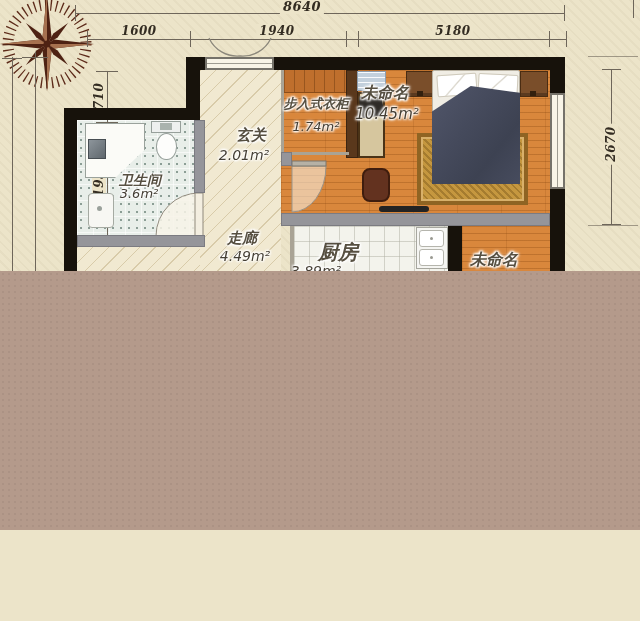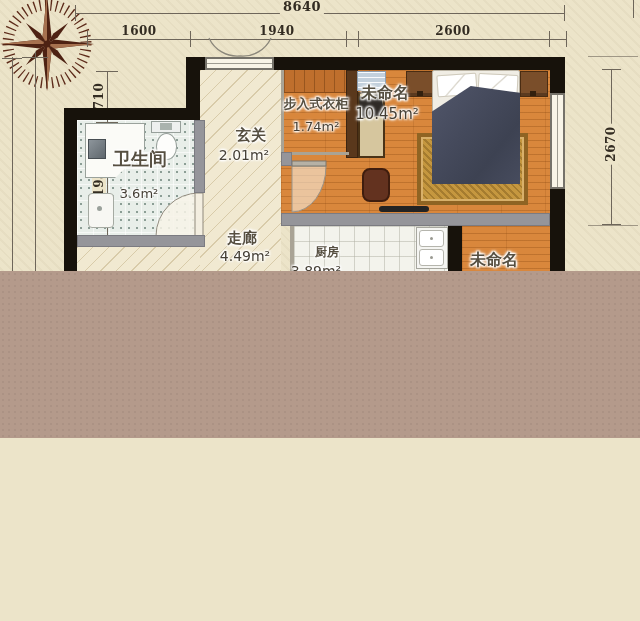--- a/index.html
+++ b/index.html
@@ -1,19 +1,19 @@
 <!DOCTYPE html>
 <html><head>
 <meta charset="utf-8">
 <style>
   html,body{margin:0;padding:0;background:#ece4c9;}
-  #stage{position:relative;width:640px;height:438px;overflow:hidden;
+  #stage{position:relative;width:640px;height:530px;overflow:hidden;
          background-color:#ece4c9;
          background-image:repeating-linear-gradient(45deg, rgba(120,100,60,0.05) 0 2px, transparent 2px 7px);
-         font-family:"DejaVu Sans", sans-serif;}
+         font-family:"DejaVu Sans", sans-serif;font-style:italic;}
   .abs{position:absolute;}
   
   .dline{position:absolute;background:#6e665a;z-index:15;}
   .dlabel{position:absolute;z-index:16;font-family:"DejaVu Serif", serif;font-weight:bold;
           font-size:12px;line-height:14px;color:#332c22;background:#ece4c9;padding:0 3px;
           letter-spacing:.5px;transform:translate(-50%,-50%);white-space:nowrap;}
   .dlabel.rot{transform:translate(-50%,-50%) rotate(-90deg);}
   
   .wall{position:absolute;background:#17120b;z-index:30;}
   .gwall{position:absolute;background:#95959a;box-shadow:inset 0 0 0 1px #7b7b81;z-index:30;}
@@ -74,21 +74,21 @@
   <div class="dline" style="left:96px;top:122px;width:22px;height:1px"></div>
   <div class="dline" style="left:96px;top:237px;width:22px;height:1px"></div>
   <div class="dline" style="left:602px;top:69px;width:19px;height:1px"></div>
   <div class="dline" style="left:602px;top:224px;width:19px;height:1px"></div>
   <div class="dline" style="left:588px;top:56px;width:50px;height:1px;opacity:.6"></div>
   <div class="dline" style="left:588px;top:225px;width:50px;height:1px;opacity:.6"></div>
 
   <div class="dlabel" style="left:302px;top:7px;font-size:13px">8640</div>
   <div class="dlabel" style="left:139px;top:31px">1600</div>
   <div class="dlabel" style="left:277px;top:31px">1940</div>
-  <div class="dlabel" style="left:453px;top:31px">2600</div>
+  <div class="dlabel" style="left:453px;top:31px">5180</div>
   <div class="dlabel rot" style="left:99px;top:96px">710</div>
   <div class="dlabel rot" style="left:99px;top:179px">1930</div>
   <div class="dlabel rot" style="left:611px;top:144px">2670</div>
 
   <svg class="abs" style="left:-9px;top:-12px;width:112px;height:112px;z-index:12" viewBox="0 0 112 112">
     <g transform="translate(56,56)">
       <circle r="39" fill="none" stroke="#5d2b1a" stroke-width="11" stroke-dasharray="1.3 4.2"></circle>
       <polygon points="0,-50 4.5,-7 0,0 -4.5,-7" fill="#4e2213"></polygon>
       <polygon points="0,-50 0,0 -4.5,-7" fill="#a6714f"></polygon>
       <polygon points="0,47 4.5,7 0,0 -4.5,7" fill="#4e2213"></polygon>
@@ -183,34 +183,34 @@
   <div class="gwall" style="left:281px;top:152px;width:11px;height:14px"></div>
   <div class="thinline" style="left:281px;top:70px;width:3px;height:82px"></div>
   <div class="thinline" style="left:281px;top:152px;width:68px;height:3px"></div>
   <div class="thinline" style="left:290px;top:226px;width:4px;height:46px"></div>
 
   <div class="win" style="left:205px;top:57px;width:69px;height:13px;
        background-image:linear-gradient(transparent 44%, rgba(120,118,108,0.7) 44%, rgba(120,118,108,0.7) 56%, transparent 56%)"></div>
   <div class="win" style="left:550px;top:93px;width:15px;height:96px;
        background-image:linear-gradient(90deg, transparent 44%, rgba(120,118,108,0.7) 44%, rgba(120,118,108,0.7) 56%, transparent 56%)"></div>
 
-  <div class="rname" style="left:140px;top:159px;font-size:18px">卫生间</div>
+  <div class="rname" style="left:140px;top:181px;font-size:14px">卫生间</div>
   <div class="rarea" style="left:139px;top:193px;font-size:13px">3.6m²</div>
 
   <div class="rname" style="left:251px;top:135px;font-size:15px">玄关</div>
   <div class="rarea" style="left:244px;top:155px;font-size:14px">2.01m²</div>
 
   <div class="rname" style="left:242px;top:238px;font-size:15px">走廊</div>
   <div class="rarea" style="left:245px;top:256px;font-size:14px">4.49m²</div>
 
   <div class="rname" style="left:316px;top:104px;font-size:13px">步入式衣柜</div>
   <div class="rarea" style="left:316px;top:126px;font-size:13px">1.74m²</div>
 
   <div class="rname" style="left:385px;top:93px;font-size:16px">未命名</div>
   <div class="rarea" style="left:387px;top:114px;font-size:15px">10.45m²</div>
 
-  <div class="rname" style="left:327px;top:252px;font-size:12px">厨房</div>
+  <div class="rname" style="left:338px;top:252px;font-size:20px">厨房</div>
   <div class="rarea" style="left:316px;top:271px;font-size:14px">3.89m²</div>
 
   <div class="rname" style="left:494px;top:260px;font-size:16px">未命名</div>
 
   <div id="blank-overlay"></div>
 </div>
 
 </body></html>

